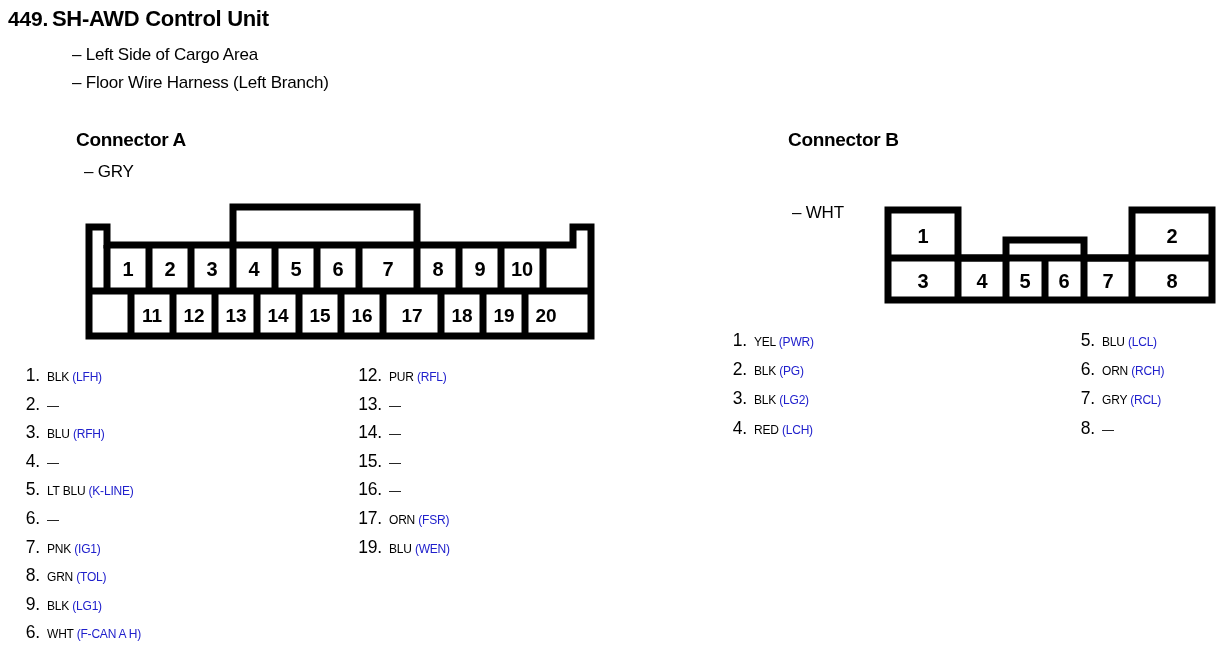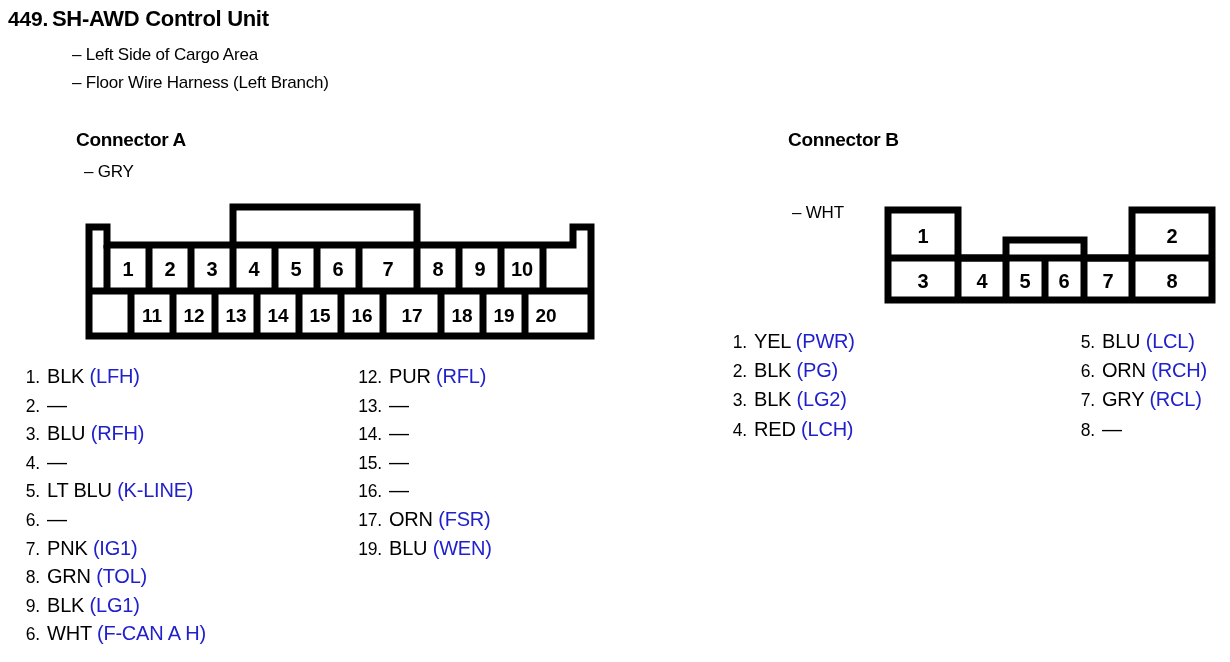--- a/index.html
+++ b/index.html
@@ -31,21 +31,21 @@
   .pinnum{font-family:"Liberation Sans",sans-serif;font-size:20px;font-weight:bold;text-anchor:middle;fill:#000;}
   .pinnum.small{font-size:19px;}
 
   
   .pinlist{position:absolute;}
   .pin-row{display:flex;align-items:baseline;white-space:nowrap;}
   .pin-idx{
     display:inline-block;text-align:right;
     font-size:17.5px;letter-spacing:-.2px;color:#000;
   }
-  .pin-val{margin-left:7px;font-size:20px;letter-spacing:-.2px;color:#000;}
+  .pin-val{margin-left:7px;font-size:12px;letter-spacing:-.2px;color:#000;}
   .sig{color:#2020cc;}
   .dash{color:#000;}
 
   #list-a1{left:10px;top:365px;}
   #list-a2{left:352px;top:365px;}
   #list-b1{left:731px;top:330px;}
   #list-b2{left:1079px;top:330px;}
   #list-a1 .pin-row,#list-a2 .pin-row{height:28.6px;}
   #list-b1 .pin-row,#list-b2 .pin-row{height:29.2px;}
   #list-a1 .pin-idx,#list-a2 .pin-idx{width:30px;}

